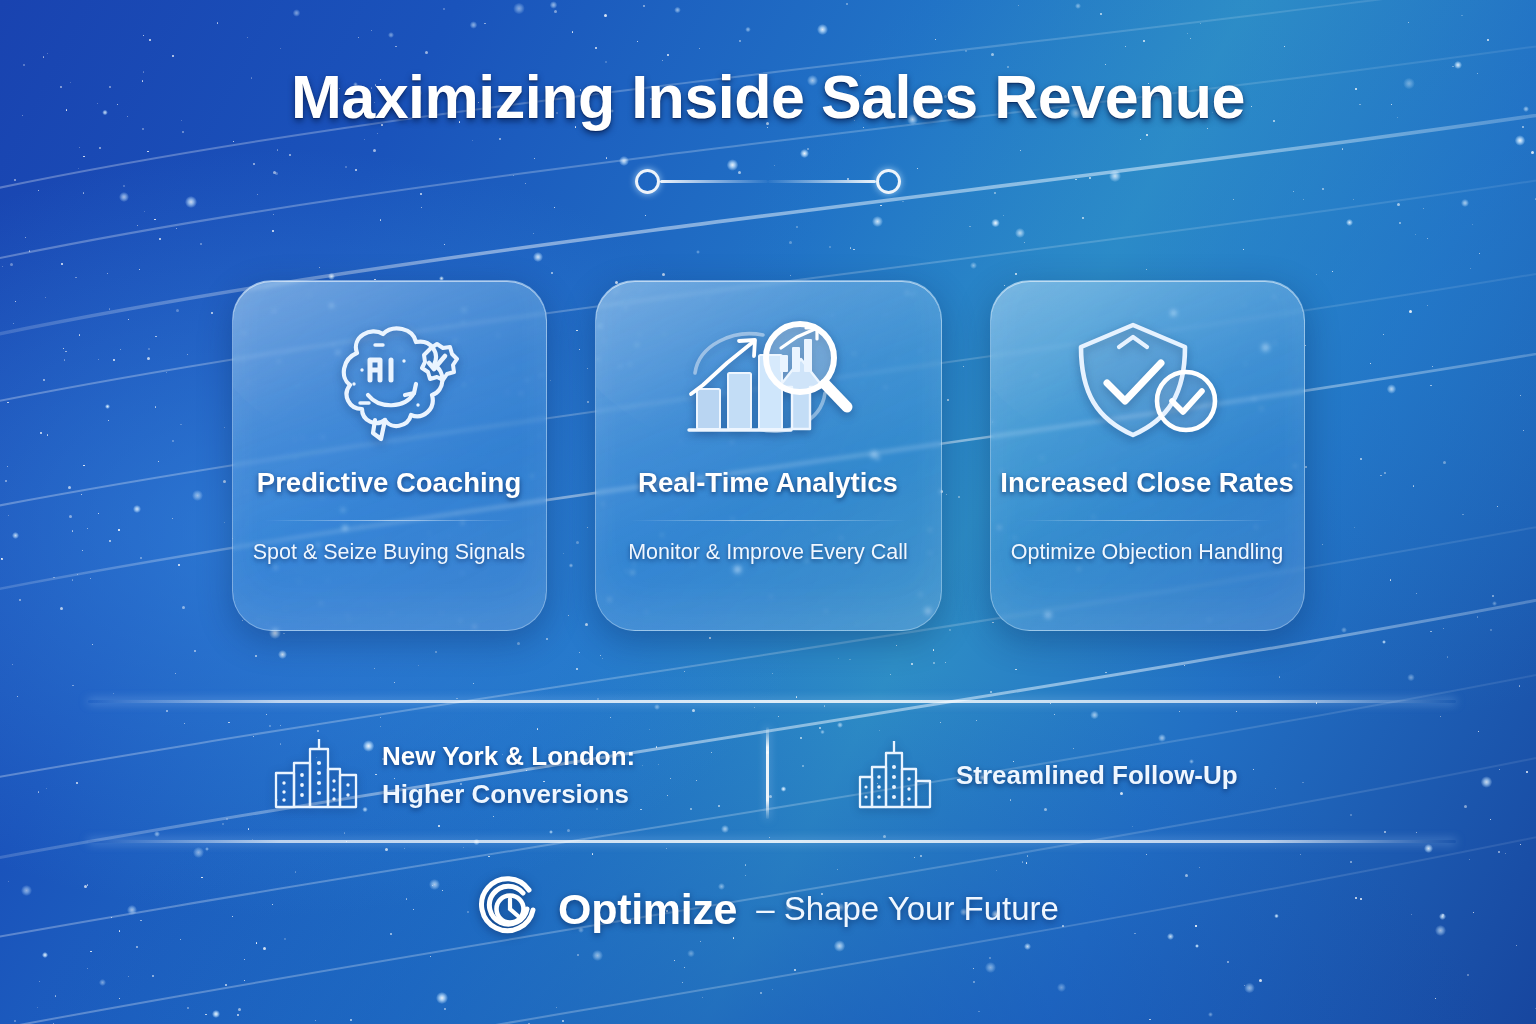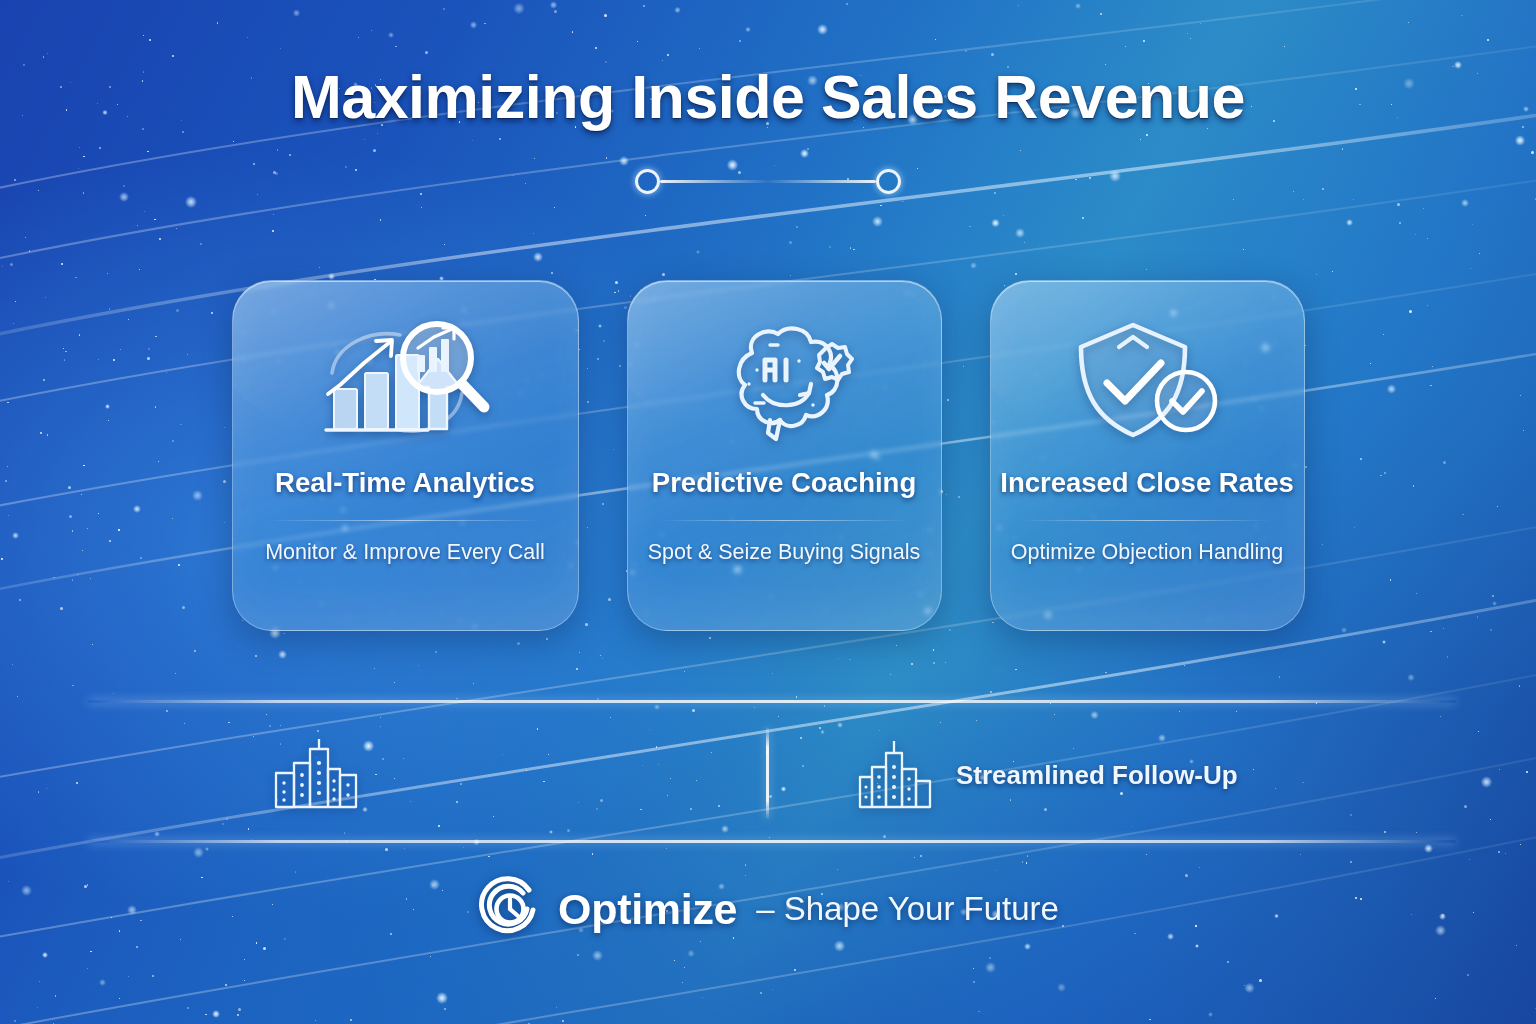--- a/index.html
+++ b/index.html
@@ -960,58 +960,20 @@
       <div class="cline"></div>
     </div>
     <div class="connector right">
       <div class="cline"></div>
       <div class="ring"></div>
     </div>
   </div>
 
   <div class="cards">
 
-    <div class="card wide">
-      <div class="card-icon">
-        <svg width="186" height="142" viewBox="0 0 186 142" fill="none">
-          <g stroke="#dceaf8" stroke-width="3.6" stroke-linecap="round" fill="none" opacity="0.55">
-            <path d="M20,58 C24,30 58,14 88,20"></path>
-          </g>
-          <g stroke="#dceaf8" stroke-width="3.6" stroke-linecap="round" fill="none" opacity="0.5">
-            <path d="M150,78 C146,108 110,122 84,114"></path>
-          </g>
-
-          <g>
-            <rect x="22" y="74" width="23" height="40" rx="1.5" fill="#b9d5f2" stroke="#eef6ff" stroke-width="2"></rect>
-            <rect x="53" y="58" width="23" height="56" rx="1.5" fill="#c3ddf6" stroke="#eef6ff" stroke-width="2"></rect>
-            <rect x="84" y="40" width="23" height="74" rx="1.5" fill="#cfe6fb" stroke="#eef6ff" stroke-width="2"></rect>
-          </g>
-          <path d="M14,115 H116" stroke="#eef6ff" stroke-width="3.4" stroke-linecap="round"></path>
-
-          <path d="M16,79 L28,70 L52,48 L78,27" stroke="#ffffff" stroke-width="3.8" stroke-linecap="round" stroke-linejoin="round" fill="none"></path>
-          <path d="M64,26 L80,25 L79,41" stroke="#ffffff" stroke-width="3.8" stroke-linecap="round" stroke-linejoin="round" fill="none"></path>
-
-          <path d="M130,114 V72 h13 L121,44 L99,72 h13 v42 z" transform="translate(5,0)" fill="#c3ddf6" stroke="#eef6ff" stroke-width="2.4" stroke-linejoin="round"></path>
-
-          <circle cx="125" cy="43" r="34" fill="rgba(235,246,255,0.30)" stroke="#ffffff" stroke-width="6"></circle>
-          <g>
-            <rect x="105" y="40" width="8" height="17" rx="1" fill="#eaf4ff"></rect>
-            <rect x="117" y="32" width="8" height="25" rx="1" fill="#eaf4ff"></rect>
-            <rect x="129" y="24" width="8" height="33" rx="1" fill="#eaf4ff"></rect>
-            <path d="M106,33 L122,22 L140,14" stroke="#ffffff" stroke-width="3.2" stroke-linecap="round" fill="none"></path>
-            <path d="M131,13 L142,13 L142,24" stroke="#ffffff" stroke-width="3.2" stroke-linecap="round" stroke-linejoin="round" fill="none"></path>
-          </g>
-          <path d="M150,69 L172,92" stroke="#ffffff" stroke-width="11" stroke-linecap="round"></path>
-        </svg>
-      </div>
-      <div class="card-title">Real-Time Analytics</div>
-      <div class="card-rule"></div>
-      <div class="card-sub">Monitor &amp; Improve Every Call</div>
-    </div>
-
     <div class="card">
       <div class="card-icon">
         <svg width="152" height="142" viewBox="0 0 152 142" fill="none" stroke="#eaf4ff" stroke-width="4.2" stroke-linecap="round" stroke-linejoin="round">
           <path d="M44,38 C38,22 58,11 70,19 C80,9 100,13 103,27 C118,24 127,38 121,50
                    C133,56 132,76 119,80 C123,94 110,105 98,100 C95,112 78,115 72,105
                    C63,112 49,106 49,94 C36,94 29,80 37,70 C27,63 29,44 44,38 Z"></path>
           <path d="M72,105 L68,124 L60,118 L62,105"></path>
           <path d="M55,80 C66,94 92,94 101,78"></path>
           <path d="M101,78 l-9,2 M101,78 l2,-9"></path>
           <g stroke-width="3.4">
@@ -1028,20 +990,58 @@
           </g>
           <path d="M118,33 l6,-4 6,4 7,-1 2,7 5,5 -4,6 1,7 -7,2 -4,6 -6,-3 -7,2 -2,-7 -6,-4 3,-6 -1,-7 z" stroke-width="4"></path>
           <path d="M116,48 l5,6 11,-13" stroke-width="4.6"></path>
         </svg>
       </div>
       <div class="card-title">Predictive Coaching</div>
       <div class="card-rule"></div>
       <div class="card-sub">Spot &amp; Seize Buying Signals</div>
     </div>
 
+    <div class="card wide">
+      <div class="card-icon">
+        <svg width="186" height="142" viewBox="0 0 186 142" fill="none">
+          <g stroke="#dceaf8" stroke-width="3.6" stroke-linecap="round" fill="none" opacity="0.55">
+            <path d="M20,58 C24,30 58,14 88,20"></path>
+          </g>
+          <g stroke="#dceaf8" stroke-width="3.6" stroke-linecap="round" fill="none" opacity="0.5">
+            <path d="M150,78 C146,108 110,122 84,114"></path>
+          </g>
+
+          <g>
+            <rect x="22" y="74" width="23" height="40" rx="1.5" fill="#b9d5f2" stroke="#eef6ff" stroke-width="2"></rect>
+            <rect x="53" y="58" width="23" height="56" rx="1.5" fill="#c3ddf6" stroke="#eef6ff" stroke-width="2"></rect>
+            <rect x="84" y="40" width="23" height="74" rx="1.5" fill="#cfe6fb" stroke="#eef6ff" stroke-width="2"></rect>
+          </g>
+          <path d="M14,115 H116" stroke="#eef6ff" stroke-width="3.4" stroke-linecap="round"></path>
+
+          <path d="M16,79 L28,70 L52,48 L78,27" stroke="#ffffff" stroke-width="3.8" stroke-linecap="round" stroke-linejoin="round" fill="none"></path>
+          <path d="M64,26 L80,25 L79,41" stroke="#ffffff" stroke-width="3.8" stroke-linecap="round" stroke-linejoin="round" fill="none"></path>
+
+          <path d="M130,114 V72 h13 L121,44 L99,72 h13 v42 z" transform="translate(5,0)" fill="#c3ddf6" stroke="#eef6ff" stroke-width="2.4" stroke-linejoin="round"></path>
+
+          <circle cx="125" cy="43" r="34" fill="rgba(235,246,255,0.30)" stroke="#ffffff" stroke-width="6"></circle>
+          <g>
+            <rect x="105" y="40" width="8" height="17" rx="1" fill="#eaf4ff"></rect>
+            <rect x="117" y="32" width="8" height="25" rx="1" fill="#eaf4ff"></rect>
+            <rect x="129" y="24" width="8" height="33" rx="1" fill="#eaf4ff"></rect>
+            <path d="M106,33 L122,22 L140,14" stroke="#ffffff" stroke-width="3.2" stroke-linecap="round" fill="none"></path>
+            <path d="M131,13 L142,13 L142,24" stroke="#ffffff" stroke-width="3.2" stroke-linecap="round" stroke-linejoin="round" fill="none"></path>
+          </g>
+          <path d="M150,69 L172,92" stroke="#ffffff" stroke-width="11" stroke-linecap="round"></path>
+        </svg>
+      </div>
+      <div class="card-title">Real-Time Analytics</div>
+      <div class="card-rule"></div>
+      <div class="card-sub">Monitor &amp; Improve Every Call</div>
+    </div>
+
     <div class="card">
       <div class="card-icon">
         <svg width="160" height="142" viewBox="0 0 160 142" fill="none" stroke="#e6f2ff" stroke-width="4.6" stroke-linecap="round" stroke-linejoin="round">
           <path d="M66,10 L118,32 C118,78 102,104 66,120 C30,104 14,78 14,32 Z" fill="rgba(225,242,255,0.10)"></path>
           <path d="M52,32 L66,22 L80,32" stroke-width="4.2"></path>
           <path d="M40,68 L58,86 L94,48" stroke-width="7" stroke="#ffffff"></path>
           <circle cx="119" cy="86" r="29" fill="rgba(225,242,255,0.14)" stroke="#ffffff" stroke-width="4.6"></circle>
           <path d="M105,86 L116,97 L135,76" stroke-width="5.6" stroke="#ffffff"></path>
         </svg>
       </div>
@@ -1080,20 +1080,22 @@
             <circle cx="12" cy="63" r="1.7"></circle>
             <circle cx="62" cy="44" r="1.7"></circle>
               <circle cx="62" cy="53" r="1.7"></circle>
             <circle cx="62" cy="62" r="1.7"></circle>
             <circle cx="76" cy="48" r="1.7"></circle>
               <circle cx="76" cy="58" r="1.7"></circle>
           </g>
         </svg>
       </div>
       <div class="stat-text">
+        <div class="stat-l1">New York &amp; London:</div>
+        <div class="stat-l2">Higher Conversions</div>
       </div>
     </div>
 
     <div class="stat" style="left:858px;top:12px;">
       <div class="stat-icon">
         <svg width="76" height="72" viewBox="0 0 76 72" fill="none" stroke="#eaf4ff" stroke-width="2.3" stroke-linejoin="round">
           <path d="M28,16 h16 v54 h-16 z"></path>
           <path d="M36,16 V4"></path>
           <path d="M14,30 h14 v40 h-14 z"></path>
           <path d="M2,40 h12 v30 h-12 z"></path>

